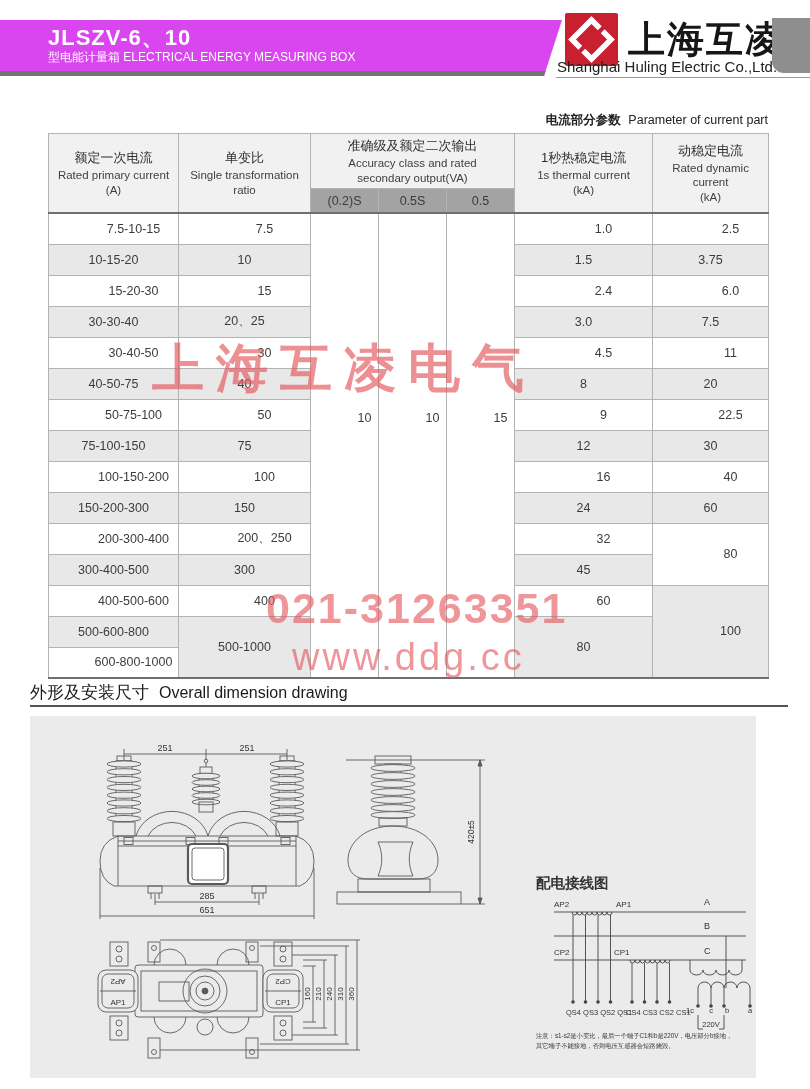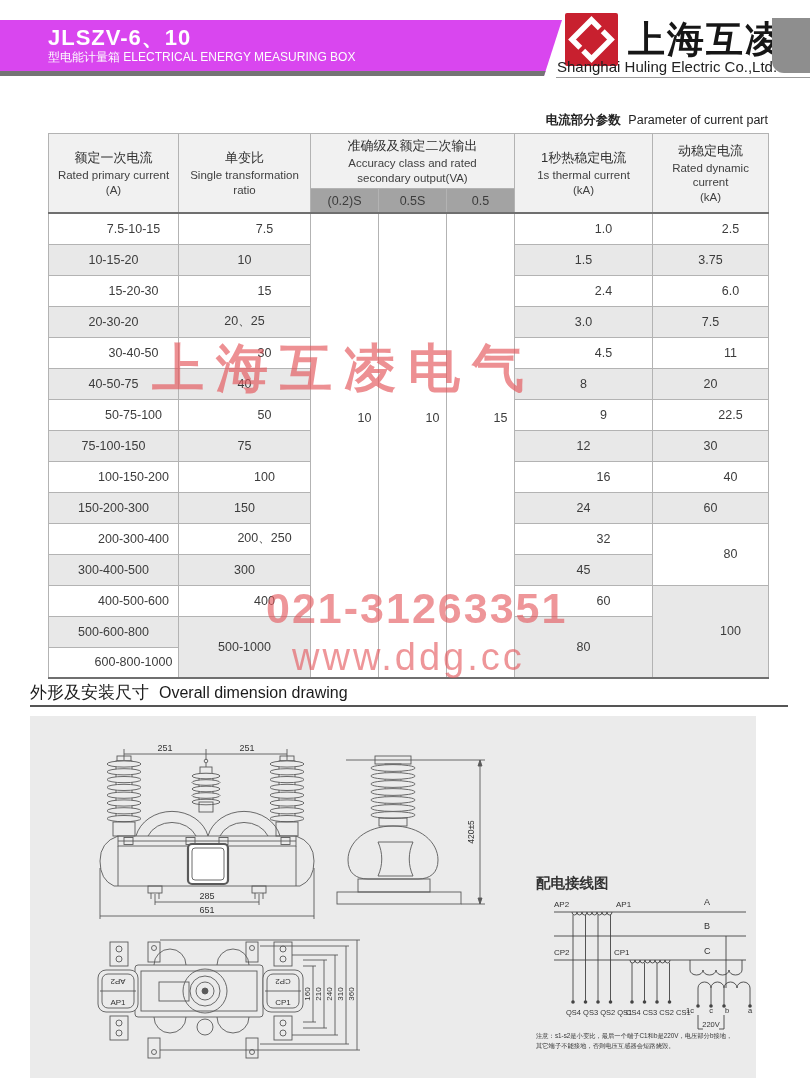--- a/index.html
+++ b/index.html
@@ -146,21 +146,21 @@
             <td>1.5</td>
             <td>3.75</td>
           </tr>
           <tr class="odd">
             <td>15-20-30</td>
             <td>15</td>
             <td>2.4</td>
             <td>6.0</td>
           </tr>
           <tr class="even">
-            <td>20-30-20</td>
+            <td>30-30-40</td>
             <td>20、25</td>
             <td>3.0</td>
             <td>7.5</td>
           </tr>
           <tr class="odd">
             <td>30-40-50</td>
             <td>30</td>
             <td>4.5</td>
             <td>11</td>
           </tr>

